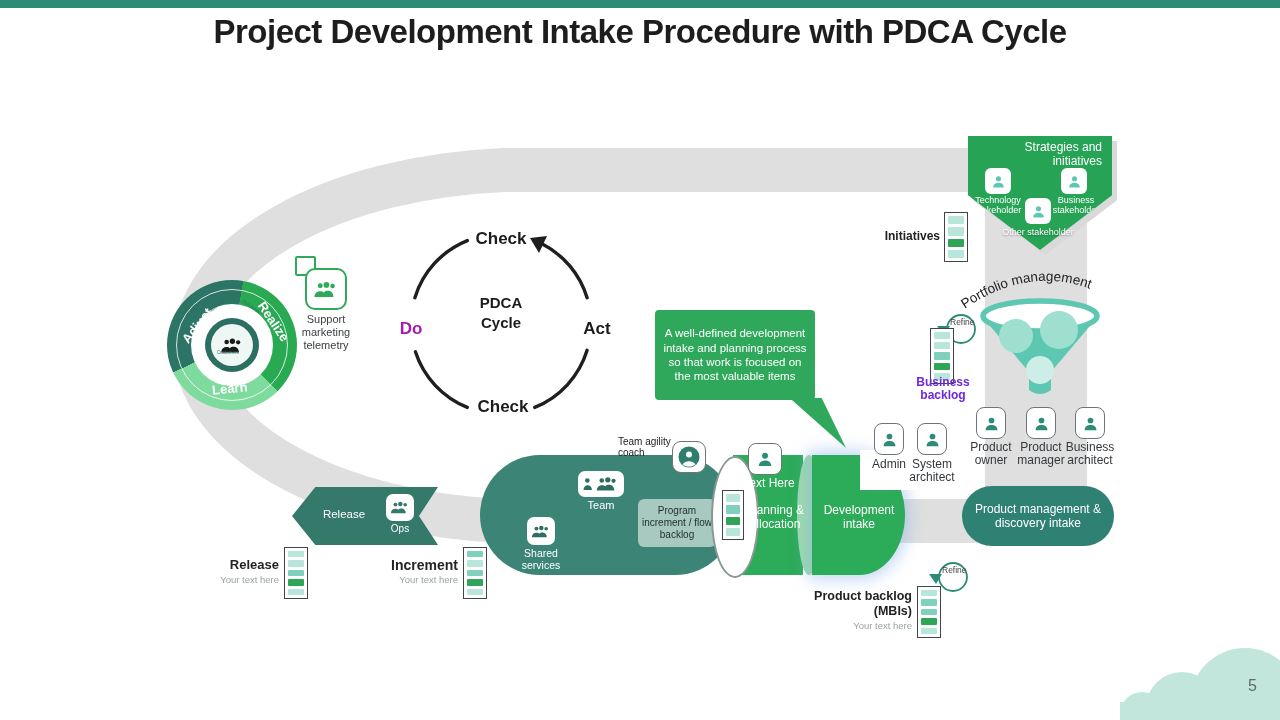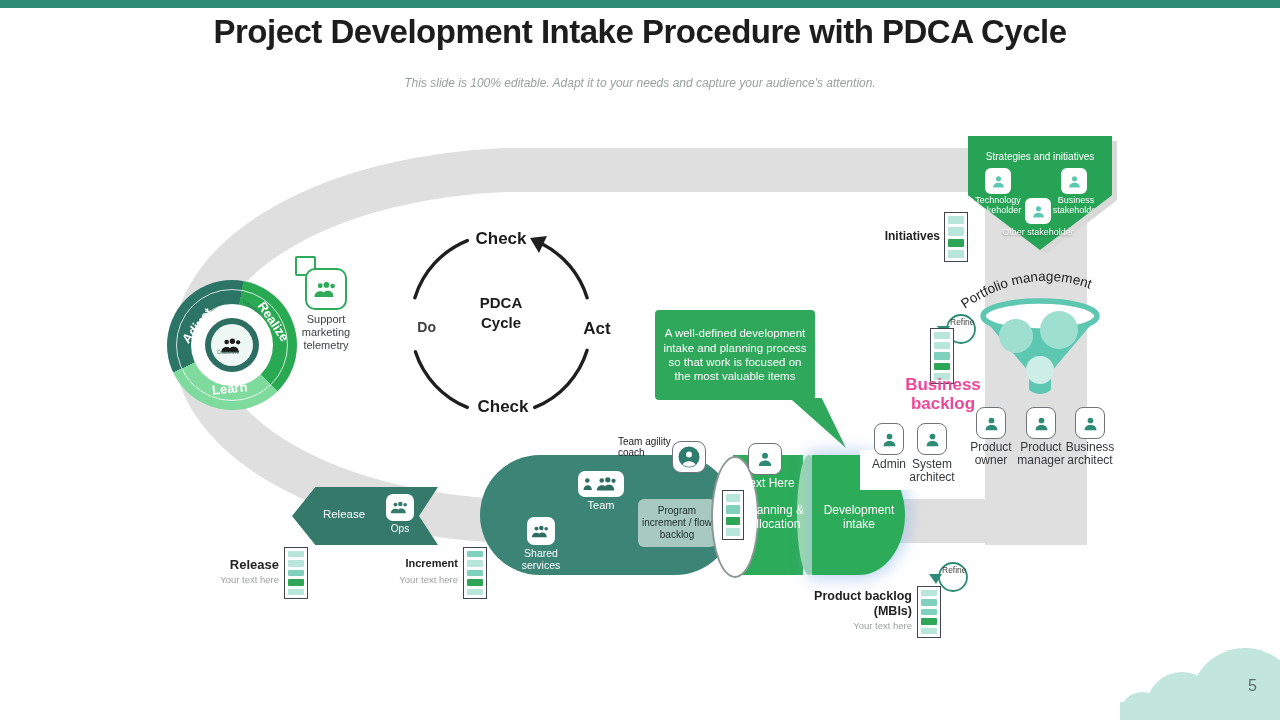--- a/index.html
+++ b/index.html
@@ -29,40 +29,39 @@
   svg{display:block;}
 </style>
 </head>
 <body>
 
 <div class="slide">
 
   <div class="abs" style="left:0;top:0;width:1280px;height:8px;background:#2e8b76;"></div>
 
   <div class="abs c b" style="left:0;top:13px;width:1280px;font-size:33px;color:#1d1d1d;letter-spacing:-0.5px;">Project Development Intake Procedure with PDCA Cycle</div>
-  <div class="abs c" style="left:0;top:76px;width:1280px;font-size:12px;font-style:italic;color:#9aa0a0;">This slide is 100% editable. Adapt it to your needs and capture your audience's attention.</div>
 
   <svg class="abs" style="left:0;top:0;" width="1280" height="720" viewBox="0 0 1280 720">
     <rect x="500" y="148" width="587" height="44" fill="#dfdfdf"></rect>
     <rect x="985" y="148" width="102" height="397" fill="#dfdfdf"></rect>
     <rect x="500" y="499" width="540" height="44" fill="#dfdfdf"></rect>
     <path d="M 505 521 A 335 176 0 0 1 505 170" fill="none" stroke="#dfdfdf" stroke-width="44"></path>
   </svg>
 
   <svg class="abs" style="left:375px;top:205px;" width="260" height="240" viewBox="0 0 260 240">
     <g fill="none" stroke="#1f1f1f" stroke-width="3.4" stroke-linecap="round">
       <path d="M 92.3 35.6 A 90 90 0 0 0 39.9 92.7"></path>
       <path d="M 40.4 146.8 A 90 90 0 0 0 92.3 202.4"></path>
       <path d="M 159.7 202.4 A 90 90 0 0 0 212.1 145.3"></path>
       <path d="M 212.1 92.7 A 90 90 0 0 0 166.9 38.8"></path>
     </g>
     <polygon points="155,33 172,31 164,48" fill="#1f1f1f"></polygon>
   </svg>
   <div class="abs c b" style="left:459px;top:229px;width:84px;font-size:17px;color:#1c1c1c;">Check</div>
-  <div class="abs c b" style="left:386px;top:319px;width:50px;font-size:14px;color:#404040;text-align:right;">Do</div>
+  <div class="abs c b" style="left:386px;top:319px;width:50px;font-size:17px;color:#a21caf;">Do</div>
   <div class="abs c b" style="left:571px;top:319px;width:52px;font-size:17px;color:#1c1c1c;">Act</div>
   <div class="abs c b" style="left:458px;top:397px;width:90px;font-size:17px;color:#1c1c1c;">Check</div>
   <div class="abs c b" style="left:467px;top:293px;width:68px;font-size:15px;line-height:1.3;color:#1c1c1c;">
     <span>PDCA</span><br>
     <span>Cycle</span>
   </div>
 
   <div class="abs" style="left:167px;top:280px;width:130px;height:130px;border-radius:50%;
               background:conic-gradient(from 10deg,#2aa953 0 125deg,#7fdb9d 125deg 235deg,#2c7466 235deg 360deg);">
     <div class="abs" style="left:9px;top:9px;right:9px;bottom:9px;border:1.5px solid rgba(255,255,255,.8);border-radius:50%;"></div>
@@ -181,21 +180,21 @@
     <svg width="20" height="20" viewBox="0 0 24 24">
       <circle cx="12" cy="8.2" r="3.6" fill="#2e8b76"></circle>
       <path d="M4.5 20.5c0-4.4 3.2-6.6 7.5-6.6s7.5 2.2 7.5 6.6z" fill="#2e8b76"></path>
     </svg>
   </div>
 
   <div class="abs" style="left:860px;top:450px;width:106px;height:40px;background:#fff;"></div>
 
   <div class="abs" style="left:968px;top:136px;width:144px;height:114px;filter:drop-shadow(5px 5px 0 #d9d9d9);">
     <div class="pent" style="position:absolute;inset:0;background:#27a356;">
-      <div class="abs c w" style="left:10px;top:15px;width:124px;font-size:10px;line-height:1.15;">Strategies and initiatives</div>
+      <div class="abs c w" style="left:10px;top:5px;width:124px;font-size:12px;line-height:1.15;text-align:right;">Strategies and initiatives</div>
       <div class="wbox" style="left:17px;top:32px;width:26px;height:26px;border-radius:6px;">
         <svg width="17" height="17" viewBox="0 0 24 24">
           <circle cx="12" cy="8.2" r="3.6" fill="#5ec7b2"></circle>
           <path d="M4.5 20.5c0-4.4 3.2-6.6 7.5-6.6s7.5 2.2 7.5 6.6z" fill="#5ec7b2"></path>
         </svg>
       </div>
       <div class="abs c w" style="left:1px;top:60px;width:58px;font-size:9px;line-height:1.1;">Technology stakeholder</div>
       <div class="wbox" style="left:93px;top:32px;width:26px;height:26px;border-radius:6px;">
         <svg width="17" height="17" viewBox="0 0 24 24">
           <circle cx="12" cy="8.2" r="3.6" fill="#5ec7b2"></circle>
@@ -240,21 +239,21 @@
     <polygon points="8,28 1,18 14,18" fill="#2e8b76"></polygon>
   </svg>
   <span class="abs" style="left:950px;top:317px;font-size:8.5px;color:#444;">Refine</span>
   <div class="kb" style="left:930px;top:328px;width:24px;height:56px;">
     <i></i>
       <i></i>
       <i class="m"></i>
       <i class="g"></i>
       <i></i>
   </div>
-  <div class="abs c b" style="left:896px;top:376px;width:94px;font-size:17px;line-height:1.1;color:#ec4899;">Business backlog</div>
+  <div class="abs c b" style="left:896px;top:376px;width:94px;font-size:12px;line-height:1.1;color:#6d28d9;">Business backlog</div>
 
   <div class="pbox" style="left:874px;top:423px;width:30px;height:32px;">
     <svg width="19" height="19" viewBox="0 0 24 24">
       <circle cx="12" cy="8.2" r="3.6" fill="#2e8b76"></circle>
         <path d="M4.5 20.5c0-4.4 3.2-6.6 7.5-6.6s7.5 2.2 7.5 6.6z" fill="#2e8b76"></path>
     </svg>
   </div>
   <div class="rolelbl" style="left:859px;top:458px;width:60px;">Admin</div>
   <div class="pbox" style="left:917px;top:423px;width:30px;height:32px;">
     <svg width="19" height="19" viewBox="0 0 24 24">
@@ -288,21 +287,21 @@
   <div class="abs r b" style="left:213px;top:557px;width:66px;font-size:13px;color:#232323;">Release</div>
   <div class="abs r sub" style="left:203px;top:574px;width:76px;font-size:9.5px;">Your text here</div>
   <div class="kb" style="left:284px;top:547px;width:24px;height:52px;">
     <i></i>
       <i></i>
       <i class="m"></i>
       <i class="g"></i>
       <i></i>
   </div>
 
-  <div class="abs r b" style="left:390px;top:557px;width:68px;font-size:11px;color:#232323;">Increment</div>
+  <div class="abs r b" style="left:390px;top:557px;width:68px;font-size:14px;color:#232323;">Increment</div>
   <div class="abs r sub" style="left:386px;top:574px;width:72px;font-size:9.5px;">Your text here</div>
   <div class="kb" style="left:463px;top:547px;width:24px;height:52px;">
     <i class="m"></i>
       <i></i>
       <i class="m"></i>
       <i class="g"></i>
       <i></i>
   </div>
 
   <div class="abs r b" style="left:812px;top:589px;width:100px;font-size:12.5px;line-height:1.2;color:#222;">Product backlog (MBIs)</div>
@@ -313,20 +312,24 @@
       <i class="m"></i>
       <i class="g"></i>
       <i></i>
   </div>
   <svg class="abs" style="left:928px;top:556px;" width="46" height="42" viewBox="0 0 46 42">
     <circle cx="25" cy="21" r="14" fill="none" stroke="#2e8b76" stroke-width="1.8"></circle>
     <polygon points="8,28 1,18 14,18" fill="#2e8b76"></polygon>
   </svg>
   <span class="abs" style="left:942px;top:565px;font-size:8.5px;color:#444;">Refine</span>
 
+  <div class="abs" style="left:962px;top:486px;width:152px;height:60px;border-radius:30px;background:#2f8173;
+              display:flex;align-items:center;justify-content:center;">
+    <span class="c w" style="width:132px;font-size:12px;line-height:1.2;">Product management &amp; discovery intake</span>
+  </div>
 
   <div class="abs" style="left:1190px;top:648px;width:110px;height:110px;border-radius:50%;background:#c2e6dc;"></div>
   <div class="abs" style="left:1146px;top:672px;width:72px;height:72px;border-radius:50%;background:#c2e6dc;"></div>
   <div class="abs" style="left:1120px;top:692px;width:44px;height:44px;border-radius:50%;background:#c2e6dc;"></div>
   <div class="abs" style="left:1120px;top:702px;width:160px;height:18px;background:#c2e6dc;"></div>
   <div class="abs" style="left:1248px;top:677px;font-size:16px;color:#5c6d68;">5</div>
 
 </div>
 
 </body></html>

